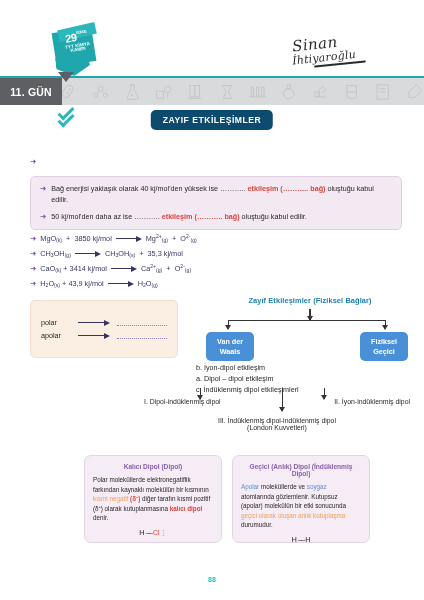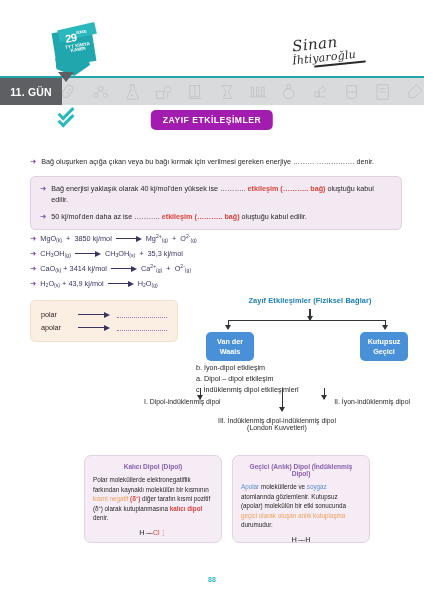--- a/index.html
+++ b/index.html
@@ -67,21 +67,21 @@
     position:absolute; left:0; width:16px; height:8px;
     border-left:3px solid #2bb8bd; border-bottom:3px solid #2bb8bd;
     transform: skewX(-0deg) rotate(-45deg) ; 
   }
   .chev-a { top:2px; }
   .chev-b { top:9px; }
 
   
   .pill-main {
     position:absolute; left:50%; transform:translateX(-50%); top:110px;
-    background:#a21caf; color:#fff; font-size:8.6px; font-weight:bold;
+    background:#0c4a6e; color:#fff; font-size:8.6px; font-weight:bold;
     padding:5px 12px; border-radius:5px; letter-spacing:0.5px;
   }
 
   
   .pill-sub {
     position:absolute; left:36px; top:133px;
     background:#9b7cb8; color:#fff; font-size:8.2px; font-weight:bold;
     padding:4px 11px; border-radius:4px; letter-spacing:0.15px;
   }
   .bullet-line {
@@ -112,21 +112,21 @@
   .eq sup { font-size:5.1px; vertical-align:3px; }
   .eqarrow { display:inline-block; position:relative; width:26px; height:6px; }
   .eqarrow::before { content:""; position:absolute; left:0; top:3px; width:22px; height:1px; background:#3a3560; }
   .eqarrow::after { content:""; position:absolute; left:20px; top:0.5px;
      border-left:6px solid #3a3560; border-top:3px solid transparent; border-bottom:3px solid transparent; }
 
   
   .box-polar {
     position:absolute; left:30px; top:300px; width:148px;
     background:#fbeee2; border:1px solid #f2e0cd; border-radius:5px;
-    padding:7px 10px;
+    padding:15px 10px;
   }
   .prow { display:flex; align-items:center; font-size:7.2px; color:#231f20; height:13px; }
   .prow .lbl { width:32px; }
   .parrow { position:relative; width:34px; height:6px; margin:0 5px; }
   .parrow::before { content:""; position:absolute; left:0; top:2.5px; width:28px; height:1.2px; background:#3a3560; }
   .parrow::after { content:""; position:absolute; left:26px; top:0;
      border-left:6px solid #3a3560; border-top:3px solid transparent; border-bottom:3px solid transparent; }
   .dots { flex:1; border-bottom:1px dotted #8a7fb3; height:6px; }
 
   
@@ -271,21 +271,20 @@
   <div class="chev-stack">
     <div class="chev chev-a"></div>
     <div class="chev chev-b"></div>
   </div>
 
   <div class="pill-main">ZAYIF ETKİLEŞİMLER</div>
 
 
   <div class="bullet-line">
     <span class="ar">➜</span>
-    <span>Bağ oluşurken açığa çıkan veya bu bağı kırmak için verilmesi gereken enerjiye ……… ……………. denir.</span>
   </div>
 
   <div class="box-energy">
     <div class="ebullet">
       <span class="ar">➜</span>
       <span><span>Bağ enerjisi yaklaşık olarak 40 kj/mol'den yüksek ise ……….. </span><span class="red">etkileşim (……….. bağ)</span><span> oluştuğu kabul edilir.</span></span>
     </div>
     <div class="ebullet">
       <span class="ar">➜</span>
       <span><span>50 kj/mol'den daha az ise ……….. </span><span class="red">etkileşim (……….. bağ)</span><span> oluştuğu kabul edilir.</span></span>
@@ -339,21 +338,21 @@
       <div class="hline" style="position:absolute; left:32px; right:38px; top:0;"></div>
       <div class="dia-arrow-v" style="position:absolute; left:32px; top:0; height:9px;"></div>
       <div class="dia-arrow-v" style="position:absolute; right:38px; top:0; height:9px;"></div>
     </div>
     <div style="position:relative; height:30px;">
       <div class="node-blue" style="position:absolute; left:10px; top:2px; width:48px;">
         <span>Van der</span><br>
         <span>Waals</span>
       </div>
       <div class="node-blue" style="position:absolute; right:16px; top:2px; width:48px;">
-        <span>Kutupsuz</span><br>
+        <span>Fiziksel</span><br>
         <span>Geçici</span>
       </div>
     </div>
     <div style="position:relative; height:38px;">
       <div class="vdw-list" style="position:absolute; left:0px; top:2px; width:150px;">
         <div>b. İyon-dipol etkileşim</div>
         <div>a. Dipol – dipol etkileşim</div>
         <div>c. İndüklenmiş dipol etkileşimleri</div>
       </div>
     </div>

